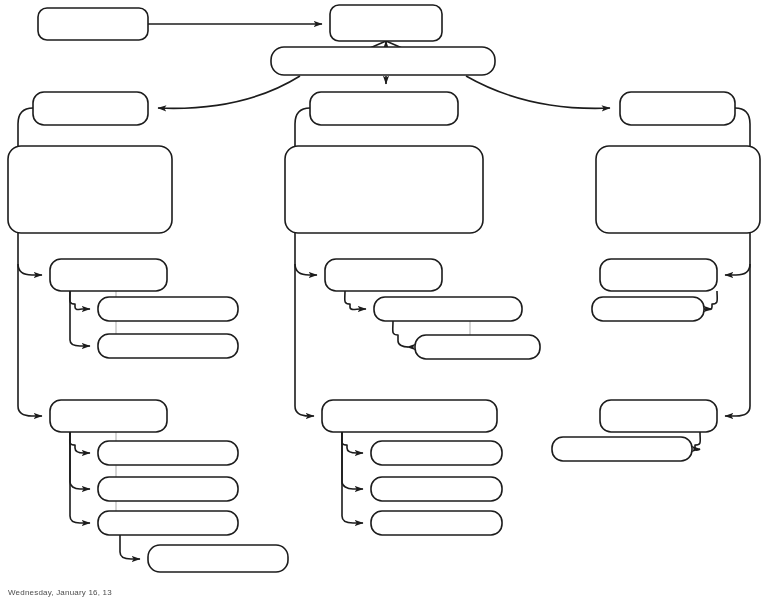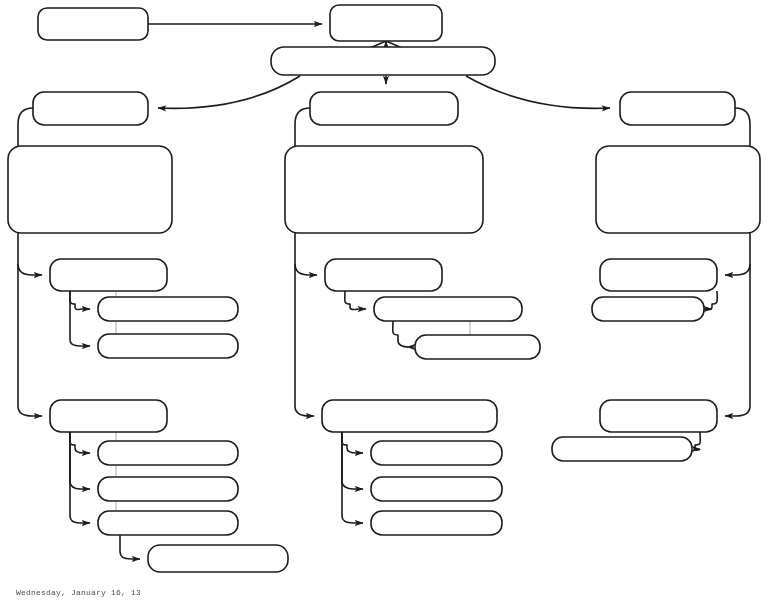--- a/index.html
+++ b/index.html
@@ -50,23 +50,23 @@
     stroke-linecap: butt;
     stroke-linejoin: round;
   }
   .spine-line {
     fill: none;
     stroke: #b3b3b3;
     stroke-width: 1.1;
   }
   #footer-date {
     position: absolute;
-    left: 16px;
+    left: 8px;
     top: 588px;
-    font-family: Liberation Mono, monospace;
+    font-family: Liberation Sans, sans-serif;
     font-size: 8px;
     color: #4d4d4d;
     letter-spacing: 0.2px;
     white-space: nowrap;
     text-align: right;
   }
 </style>
 </head>
 <body>
 

